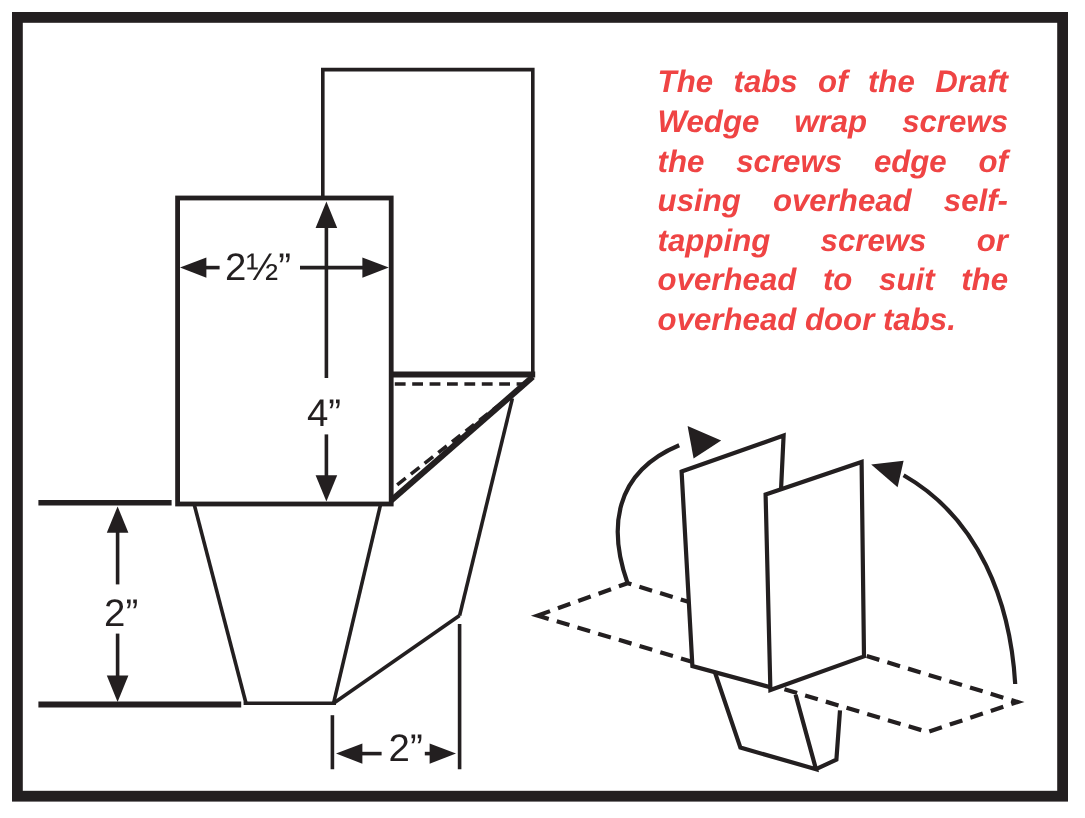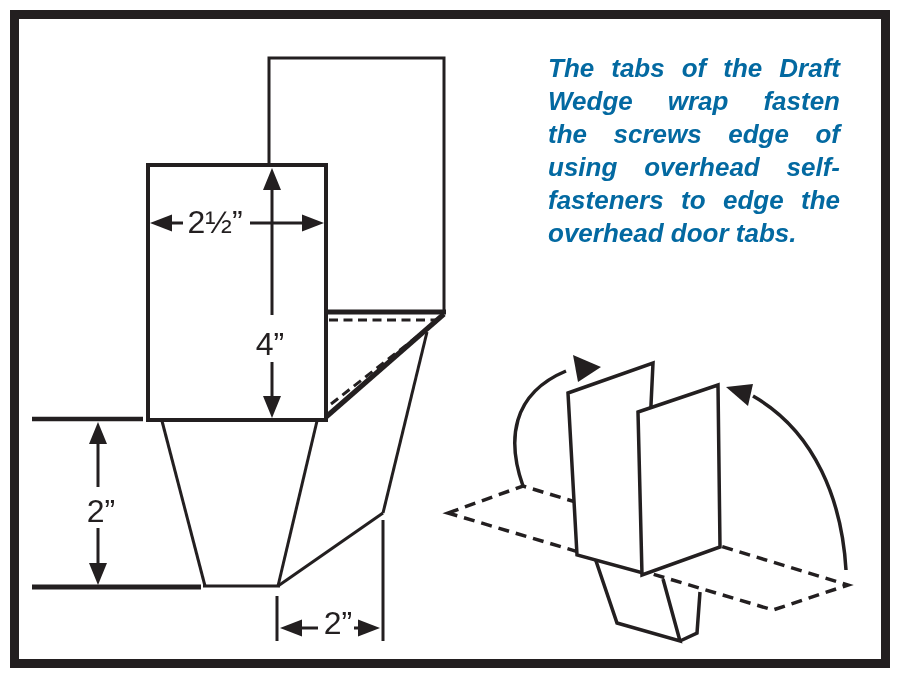--- a/index.html
+++ b/index.html
@@ -29,21 +29,21 @@
     text-anchor:middle;
   }
   .caption{
     position:absolute;
     left:548px;top:52px;width:292px;
     font-family:"Liberation Sans",sans-serif;
     font-style:italic;
     font-weight:bold;
     font-size:26px;
     line-height:33px;
-    color:#0369a1;
+    color:#ef4444;
   }
   .cap-line{text-align:justify;text-align-last:justify;}
   .cap-line:last-child{text-align-last:left;}
 </style>
 </head>
 <body>
 
 <div class="page">
 
   <svg class="canvas" width="904" height="682" viewBox="0 0 904 682">
@@ -121,20 +121,21 @@
       </g>
       <g>
         <path d="M846,570 C842,502 816,432 753,396" class="ln35"></path>
         <polygon class="ah" points="726,387 753,384 748,406"></polygon>
       </g>
     </g>
   </svg>
 
   <div class="caption">
     <div class="cap-line">The tabs of the Draft</div>
-    <div class="cap-line">Wedge wrap fasten</div>
+    <div class="cap-line">Wedge wrap screws</div>
     <div class="cap-line">the screws edge of</div>
     <div class="cap-line">using overhead self-</div>
-    <div class="cap-line">fasteners to edge the</div>
+    <div class="cap-line">tapping screws or</div>
+    <div class="cap-line">overhead to suit the</div>
     <div class="cap-line">overhead door tabs.</div>
   </div>
 
 </div>
 
 </body></html>

